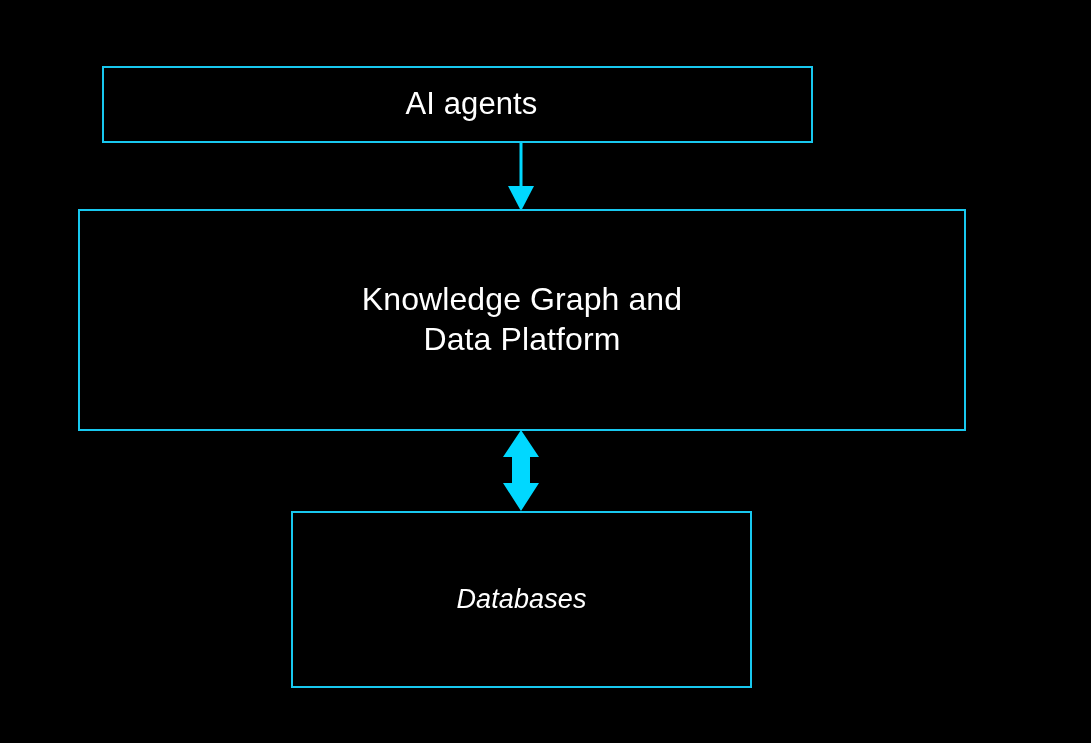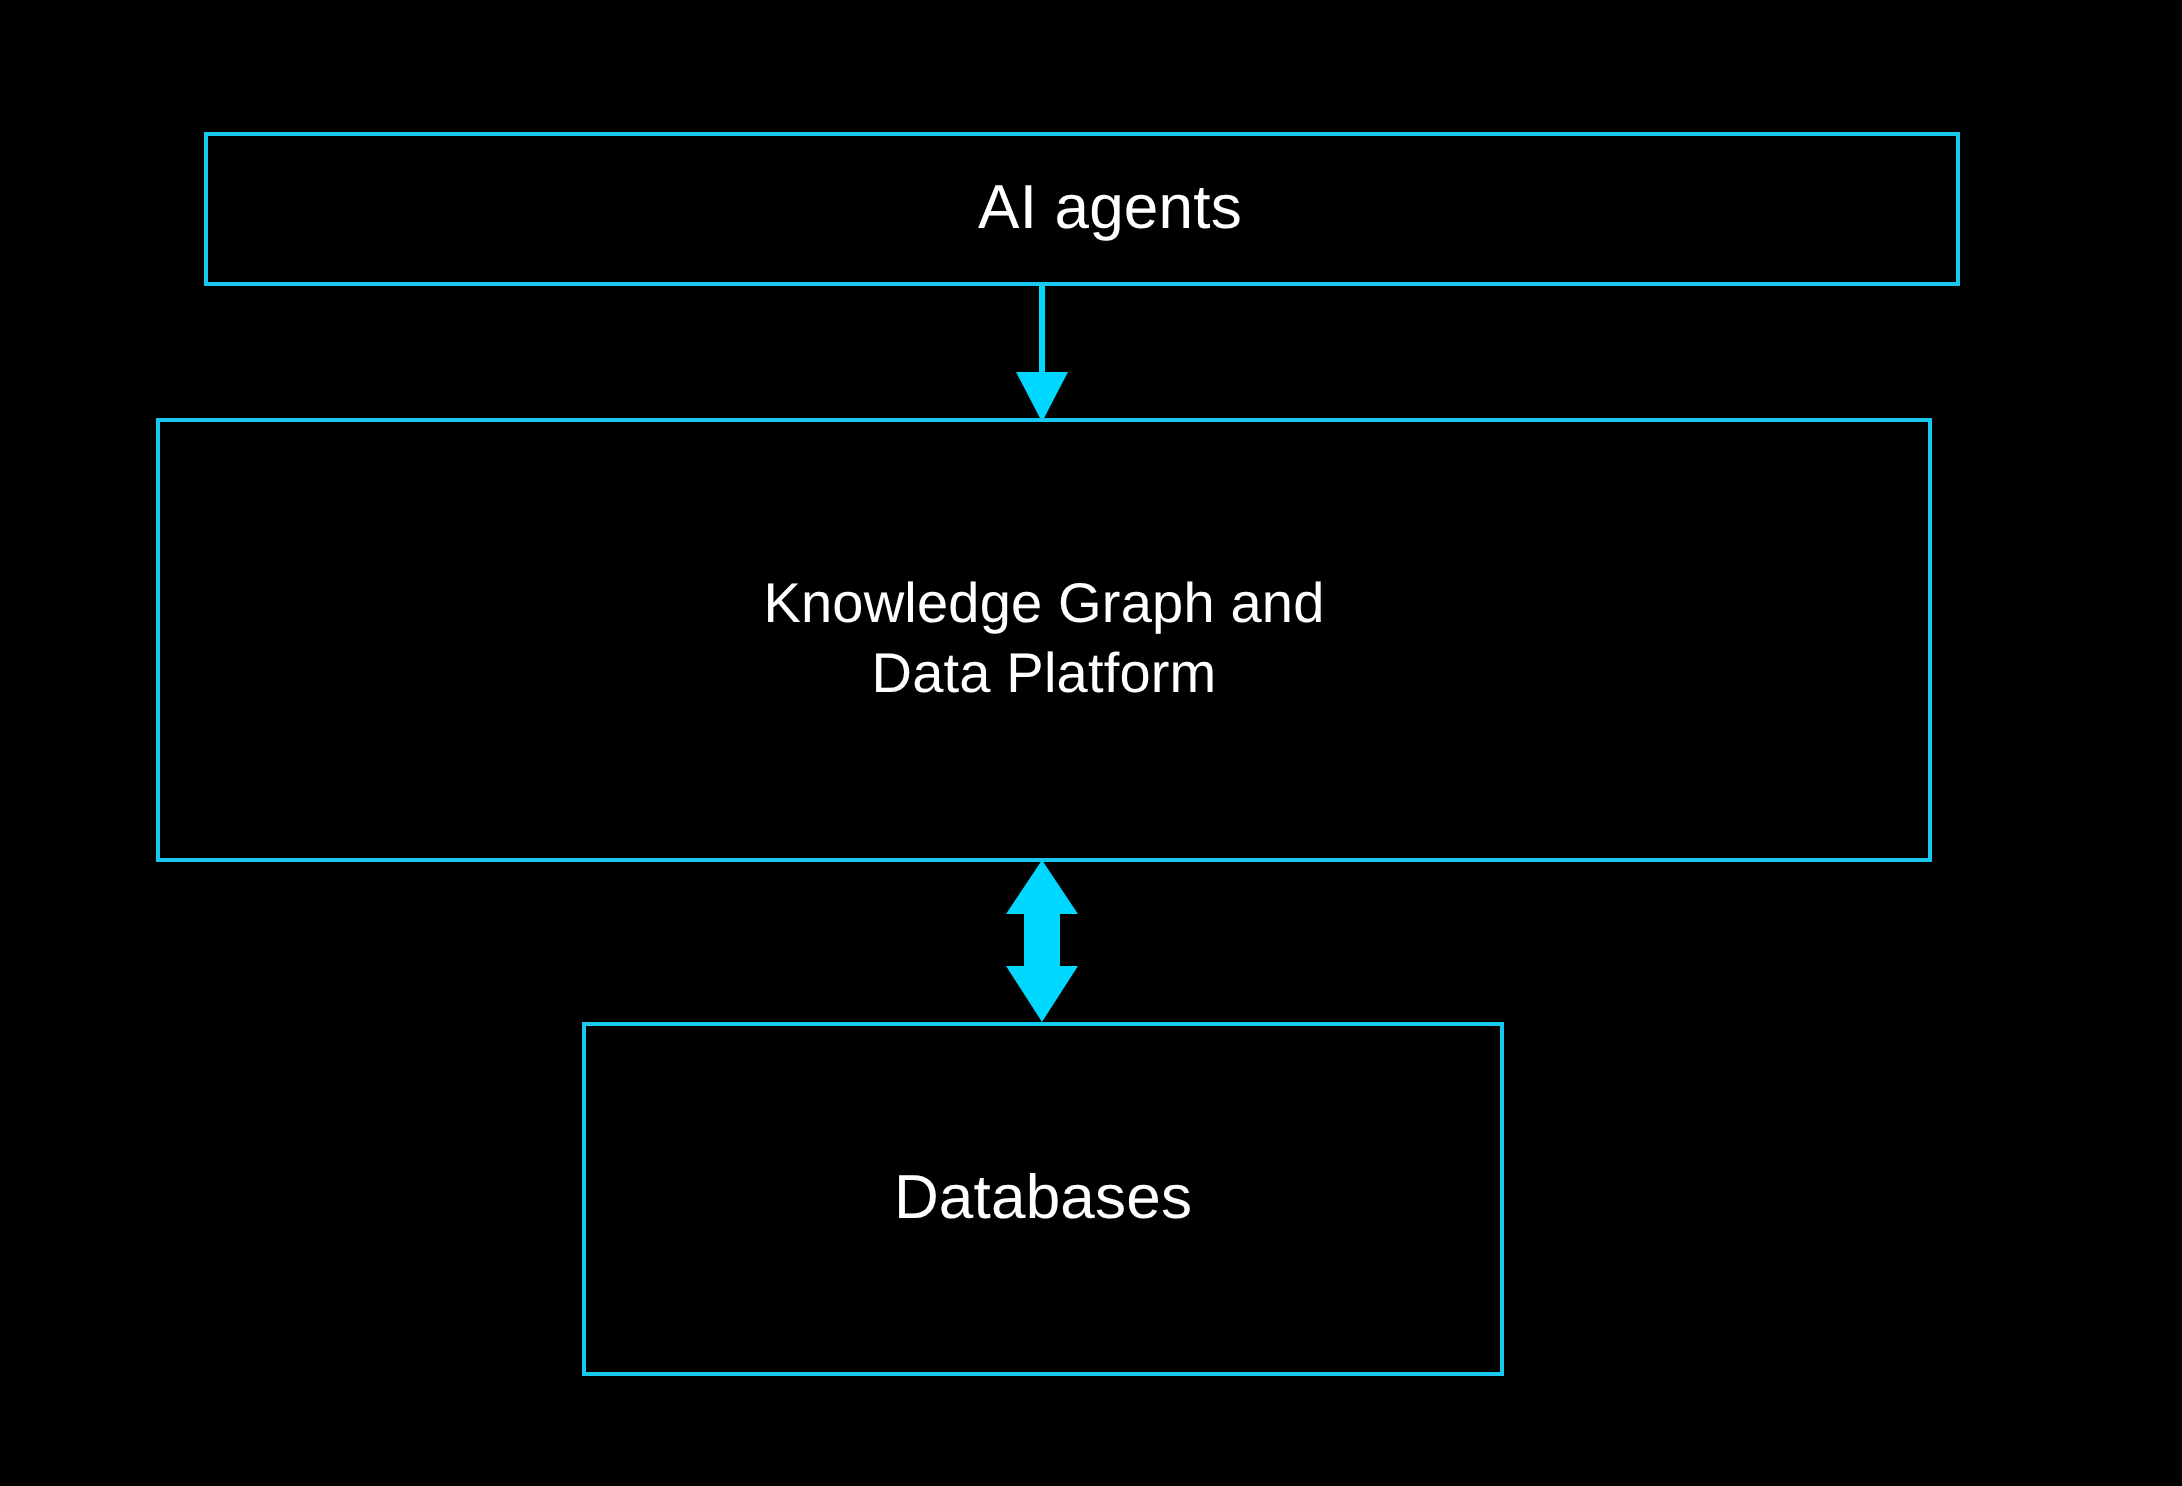--- a/index.html
+++ b/index.html
@@ -32,44 +32,45 @@
   .node-label {
     color: #ffffff;
     font-weight: 400;
     line-height: 1.24;
     letter-spacing: 0.1px;
     white-space: pre-line;
   }
   #node-ai-agents {
     left: 102px;
     top: 66px;
-    width: 878px;
+    width: 711px;
     height: 77px;
     padding-left: 28px;
   }
   #node-ai-agents .node-label {
     font-size: 31px;
   }
   #node-knowledge-graph {
     left: 78px;
     top: 209px;
     width: 888px;
     height: 222px;
   }
   #node-knowledge-graph .node-label {
-    font-size: 28px;
+    font-size: 32px;
   }
   #node-databases {
     left: 291px;
     top: 511px;
     width: 461px;
     height: 177px;
   }
   #node-databases .node-label {
-    font-size: 31px;
+    font-size: 27px;
+    font-style: italic;
   }
   .edge-svg {
     position: absolute;
     overflow: visible;
     pointer-events: none;
   }
   #edge-agents-to-kg {
     left: 0px;
     top: 0px;
     width: 1091px;

